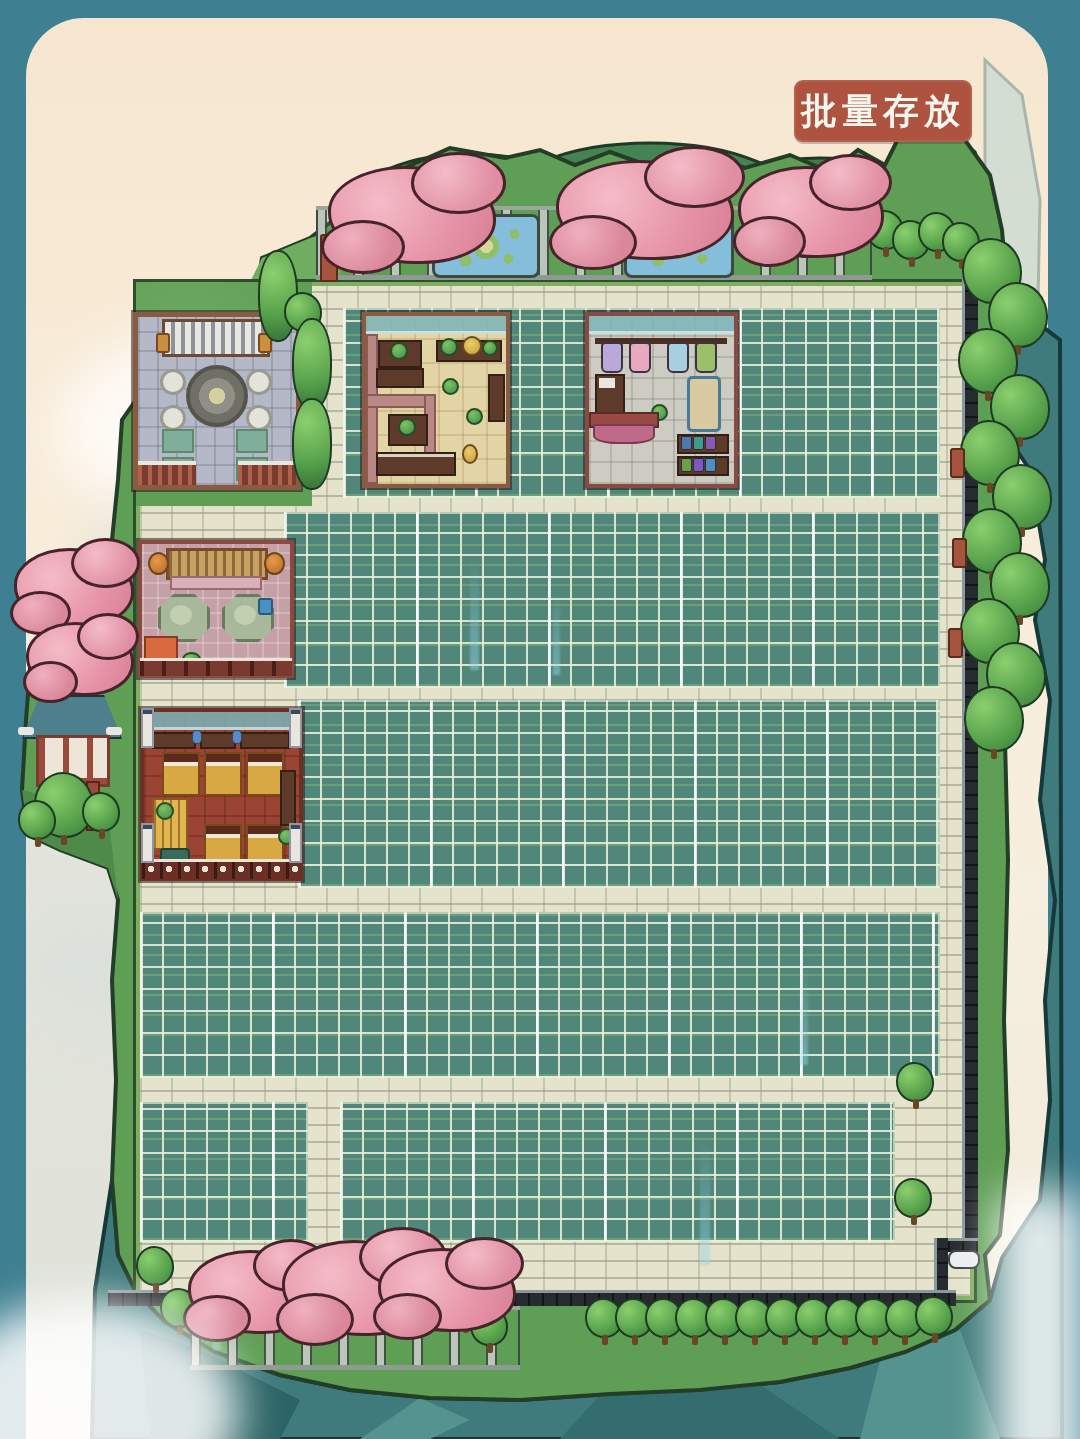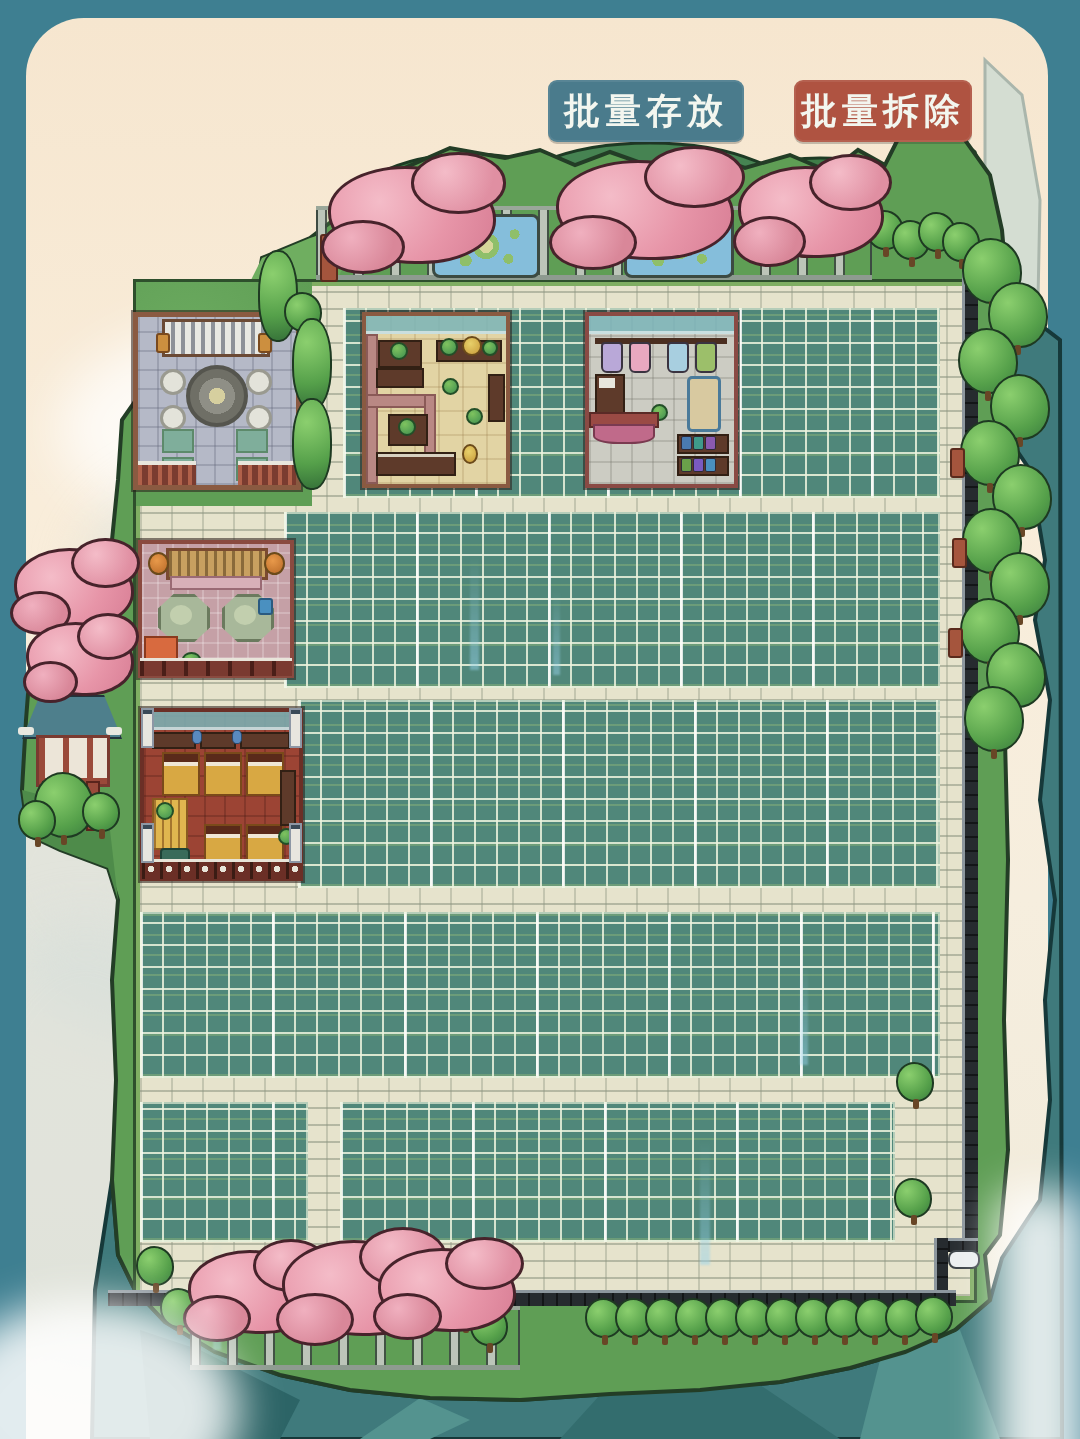--- a/index.html
+++ b/index.html
@@ -232,22 +232,21 @@
   <div class="trunk" style="left:788px;top:226px;width:38px;height:28px;"></div>
   <div class="sak" style="left:328px;top:166px;width:162px;height:92px;"></div>
   <div class="sak" style="left:556px;top:160px;width:172px;height:94px;"></div>
   <div class="sak" style="left:738px;top:166px;width:140px;height:86px;"></div>
 
   <div class="wall-v" style="left:962px;top:252px;width:16px;height:992px;"></div>
   <div class="wall-h" style="left:934px;top:1238px;width:44px;height:14px;"></div>
   <div class="wall-v" style="left:934px;top:1238px;width:14px;height:54px;"></div>
   <div class="gate" style="left:948px;top:1250px;width:28px;height:15px;"></div>
 
-  <div class="btn store" style="left:548px;top:80px;width:196px;height:62px;">批量存放</div>
-  <div class="btn demolish" style="left:794px;top:80px;width:178px;height:62px;">批量拆除</div>
+  <div class="btn demolish" style="left:794px;top:80px;width:178px;height:62px;">批量存放</div>
 
   <div class="bld b-stone" style="left:133px;top:312px;width:158px;height:168px;">
     <div class="p plaque"></div>
     <div class="p medal"></div>
     <div class="p dot" style="left:22px;top:52px;"></div>
     <div class="p dot" style="left:22px;top:88px;"></div>
     <div class="p dot" style="left:108px;top:52px;"></div>
     <div class="p dot" style="left:108px;top:88px;"></div>
     <div class="p lamp" style="left:18px;top:16px;"></div>
     <div class="p lamp" style="left:120px;top:16px;"></div>

